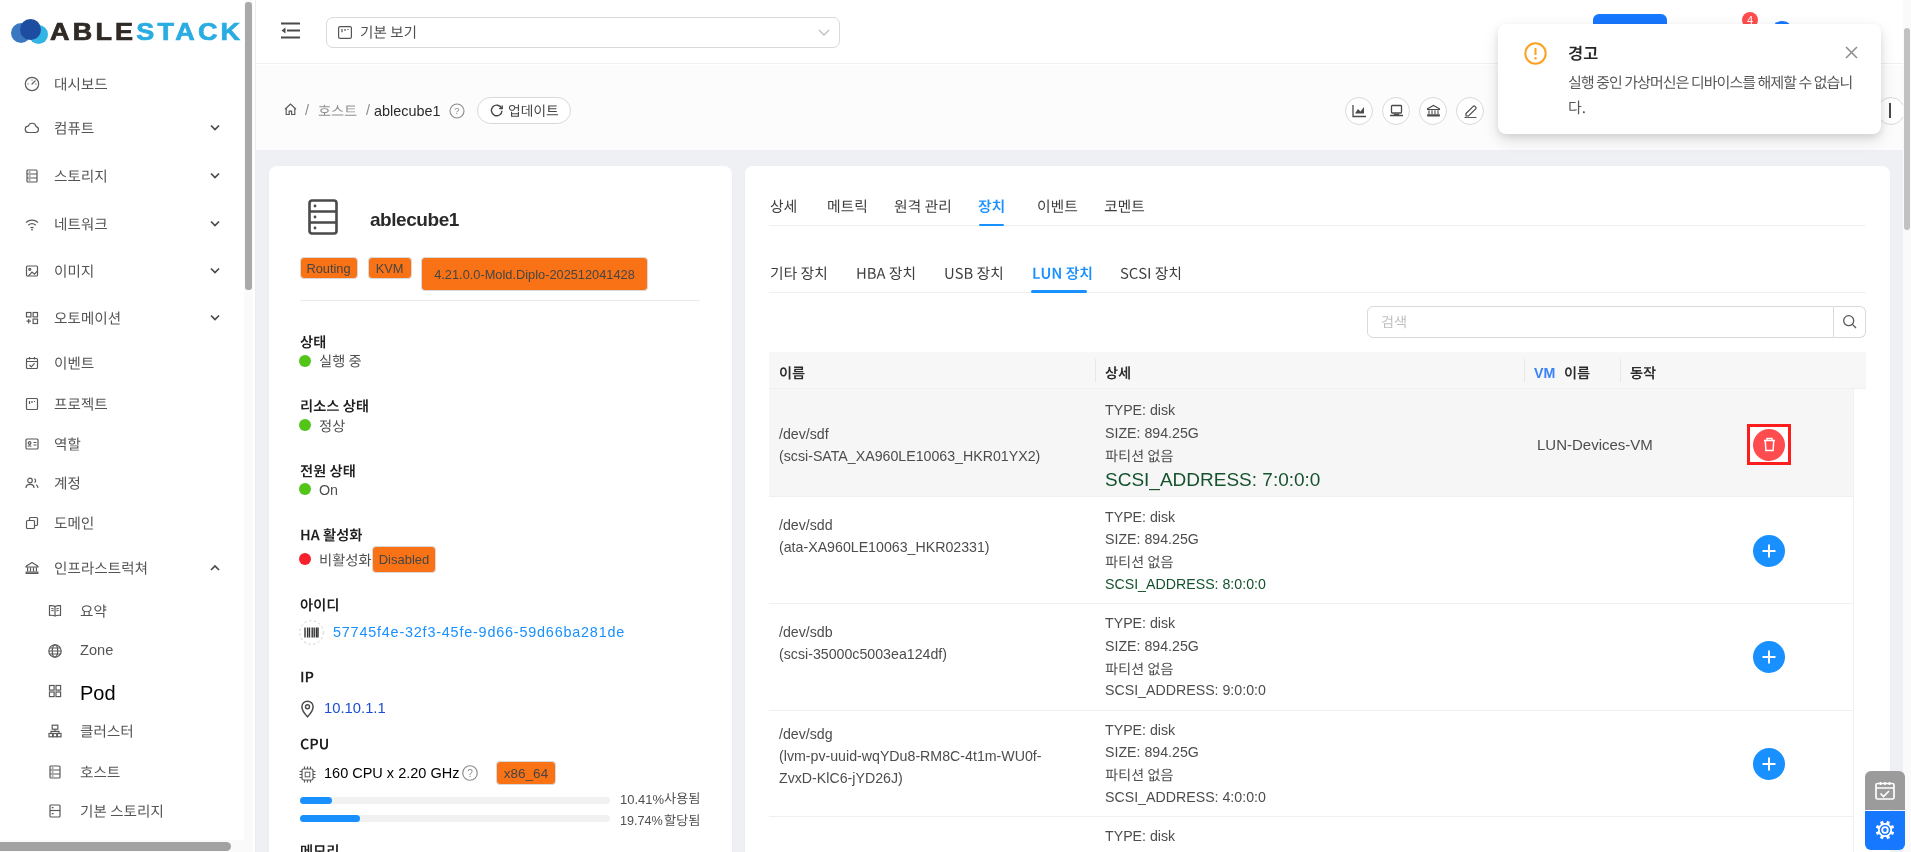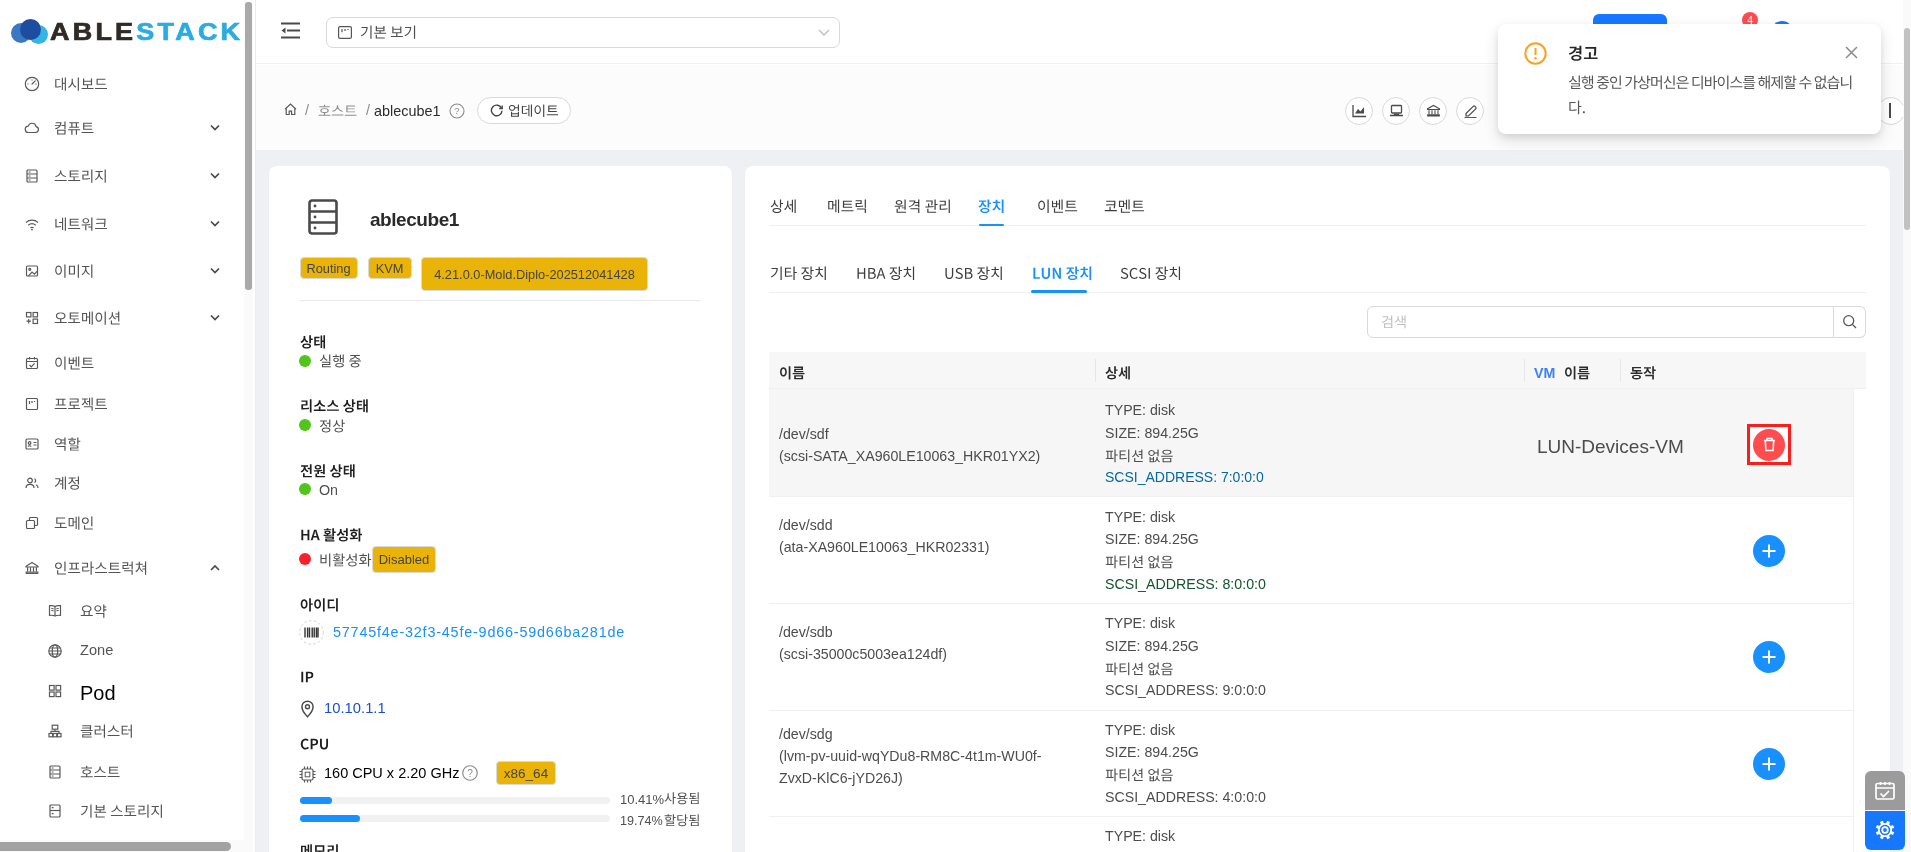--- a/index.html
+++ b/index.html
@@ -1,16 +1,16 @@
 <!DOCTYPE html>
 <html><head><meta charset="utf-8"><style>
 *{margin:0;padding:0;box-sizing:border-box}
 html,body{width:1911px;height:852px;overflow:hidden;font-family:"Liberation Sans",sans-serif;background:#fff;position:relative}
 .abs{position:absolute}
-.tag{position:absolute;border:1px solid #d9d9d9;border-radius:4px;background:#eab308;color:#454545;font-size:12.8px;display:flex;align-items:center;justify-content:center}
+.tag{position:absolute;border:1px solid #d9d9d9;border-radius:4px;background:#f97316;color:#454545;font-size:12.8px;display:flex;align-items:center;justify-content:center}
 .circ{position:absolute;width:28px;height:28px;border-radius:50%;border:1px solid #d9d9d9;background:#fff}
 </style></head><body>
 <div class="abs" style="left:256px;top:150px;width:1655px;height:702px;background:#eef0f3"></div>
 <div class="abs" style="left:0;top:0;width:256px;height:852px;background:#fff;border-right:1px solid #ececec"></div>
 <svg style="position:absolute;left:11px;top:19px;overflow:visible" width="37" height="24" viewBox="0 0 37 24" fill="none">
     <circle cx="10" cy="14" r="10" fill="#3a79c2"></circle>
 <circle cx="27.5" cy="15.5" r="9.5" fill="#32b4e4"></circle>
 <circle cx="19.5" cy="10.5" r="10.5" fill="#1d4da0"></circle>
   </svg>
 <div class="abs" style="left:50px;top:17.5px;font-size:27px;font-weight:bold;letter-spacing:3.2px;-webkit-text-stroke:0.8px currentColor;color:#2f2a26;transform:scaleY(0.92);transform-origin:top">ABLE<span style="color:#2aace2">STACK</span></div>
@@ -398,22 +398,22 @@
 <div class="abs" style="left:769px;top:710px;width:1084px;height:1px;background:#f0f0f0"></div>
 <div class="abs" style="left:769px;top:816px;width:1084px;height:1px;background:#f0f0f0"></div>
 <div class="abs" style="left:1853px;top:389px;width:13px;height:463px;background:#fff;border-left:1px solid #f0f0f0"></div>
 <div class="abs" style="left:779px;top:426px;font-size:14.2px;color:#4d4d4d">/dev/sdf</div>
 <div class="abs" style="left:779px;top:448px;font-size:14.2px;color:#4d4d4d">(scsi-SATA_XA960LE10063_HKR01YX2)</div>
 <div class="abs" style="left:1105px;top:402px;font-size:14.2px;color:#4d4d4d">TYPE: disk</div>
 <div class="abs" style="left:1105px;top:425px;font-size:14.2px;color:#4d4d4d">SIZE: 894.25G</div>
 <svg style="position:absolute;left:1105px;top:446.8px;overflow:visible;" width="68.5" height="18.7" viewBox="0 0 68.5 18.7">
     <path transform="matrix(0.014200 0 0 -0.014200 0 14.200)" fill="#4d4d4d" d="M61 730H565V662H61ZM49 146 39 216Q120 216 216 218Q312 219 413 224Q514 230 606 241L611 179Q517 164 417 157Q317 150 223 148Q128 146 49 146ZM158 678H239V197H158ZM387 678H467V197H387ZM662 827H745V-78H662ZM726 465H893V396H726Z M1027 209H1099Q1184 209 1255 211Q1325 213 1391 219Q1456 225 1525 237L1534 169Q1463 157 1396 151Q1329 144 1257 142Q1186 140 1099 140H1027ZM1027 745H1465V676H1109V185H1027ZM1089 491H1432V424H1089ZM1629 827H1712V-78H1629Z M2369 693H2572V625H2369ZM2369 508H2572V440H2369ZM2117 776H2184V661Q2184 572 2153 495Q2122 417 2067 360Q2011 302 1936 271L1892 337Q1943 357 1984 390Q2025 422 2055 465Q2084 508 2101 558Q2117 607 2117 661ZM2132 776H2199V661Q2199 611 2215 564Q2230 517 2259 476Q2288 435 2329 403Q2369 371 2417 352L2371 287Q2300 316 2246 372Q2192 429 2162 503Q2132 577 2132 661ZM2551 826H2634V151H2551ZM2053 10H2655V-58H2053ZM2053 220H2136V-26H2053Z M3137 296H3215V184H3373V296H3450V-66H3137ZM3215 121V-1H3373V121ZM3625 302H3690V226Q3690 165 3669 107Q3648 48 3607 1Q3565 -46 3503 -73L3461 -10Q3515 13 3552 51Q3589 89 3607 135Q3625 181 3625 226ZM3643 302H3707V226Q3707 178 3725 132Q3744 85 3781 48Q3818 11 3872 -10L3829 -73Q3766 -47 3725 -1Q3684 45 3663 104Q3643 163 3643 226ZM3488 615H3731V546H3488ZM3281 787Q3348 787 3401 761Q3453 734 3483 688Q3513 641 3513 579Q3513 518 3483 470Q3453 423 3401 397Q3348 370 3281 370Q3213 370 3161 397Q3108 423 3078 470Q3048 518 3048 579Q3048 641 3078 688Q3108 734 3161 761Q3213 787 3281 787ZM3281 718Q3236 718 3201 700Q3167 683 3147 651Q3127 620 3127 579Q3127 538 3147 507Q3167 475 3201 457Q3236 439 3281 439Q3325 439 3360 457Q3394 475 3414 507Q3434 538 3434 579Q3434 620 3414 651Q3394 683 3360 700Q3325 718 3281 718ZM3695 827H3778V348H3695Z M4362 807Q4460 807 4532 786Q4603 766 4641 728Q4680 690 4680 635Q4680 582 4641 544Q4603 505 4532 485Q4460 465 4362 465Q4265 465 4193 485Q4122 505 4083 544Q4044 582 4044 635Q4044 690 4083 728Q4122 766 4193 786Q4265 807 4362 807ZM4362 741Q4291 741 4238 728Q4186 716 4158 693Q4129 669 4129 635Q4129 603 4158 579Q4186 556 4238 543Q4291 531 4362 531Q4434 531 4486 543Q4539 556 4567 579Q4595 603 4595 635Q4595 669 4567 693Q4539 716 4486 728Q4434 741 4362 741ZM4054 232H4671V-66H4054ZM4590 165H4135V2H4590ZM3954 388H4771V320H3954Z"></path>
   </svg>
-<div class="abs" style="left:1105px;top:469px;font-size:14px;color:#0369a1">SCSI_ADDRESS: 7:0:0:0</div>
-<div class="abs" style="left:1537px;top:436px;font-size:19px;color:#4d4d4d">LUN-Devices-VM</div>
+<div class="abs" style="left:1105px;top:469px;font-size:19px;color:#14532d">SCSI_ADDRESS: 7:0:0:0</div>
+<div class="abs" style="left:1537px;top:436px;font-size:15px;color:#4d4d4d">LUN-Devices-VM</div>
 <div class="abs" style="left:1747px;top:424px;width:44px;height:41px;border:3px solid #fd1d1d;background:#fff"></div>
 <div class="abs" style="left:1753px;top:428.5px;width:32px;height:32px;border-radius:50%;background:#ff4d4f"></div>
 <svg style="position:absolute;left:1763px;top:437px;" width="13" height="15" viewBox="0 0 13 15" fill="none">
     <path d="M1 3.5h11" stroke="#fff" stroke-width="1.5"></path>
     <path d="M4 3.2V1.5h5v1.7" stroke="#fff" stroke-width="1.5" fill="none"></path>
     <path d="M2.3 3.8l.6 9.7h7.2l.6-9.7" stroke="#fff" stroke-width="1.5" fill="none"></path>
   </svg>
 <div class="abs" style="left:779px;top:517px;font-size:14.2px;color:#4d4d4d">/dev/sdd</div>
 <div class="abs" style="left:779px;top:539px;font-size:14.2px;color:#4d4d4d">(ata-XA960LE10063_HKR02331)</div>
 <div class="abs" style="left:1105px;top:509px;font-size:14.2px;color:#4d4d4d">TYPE: disk</div>

